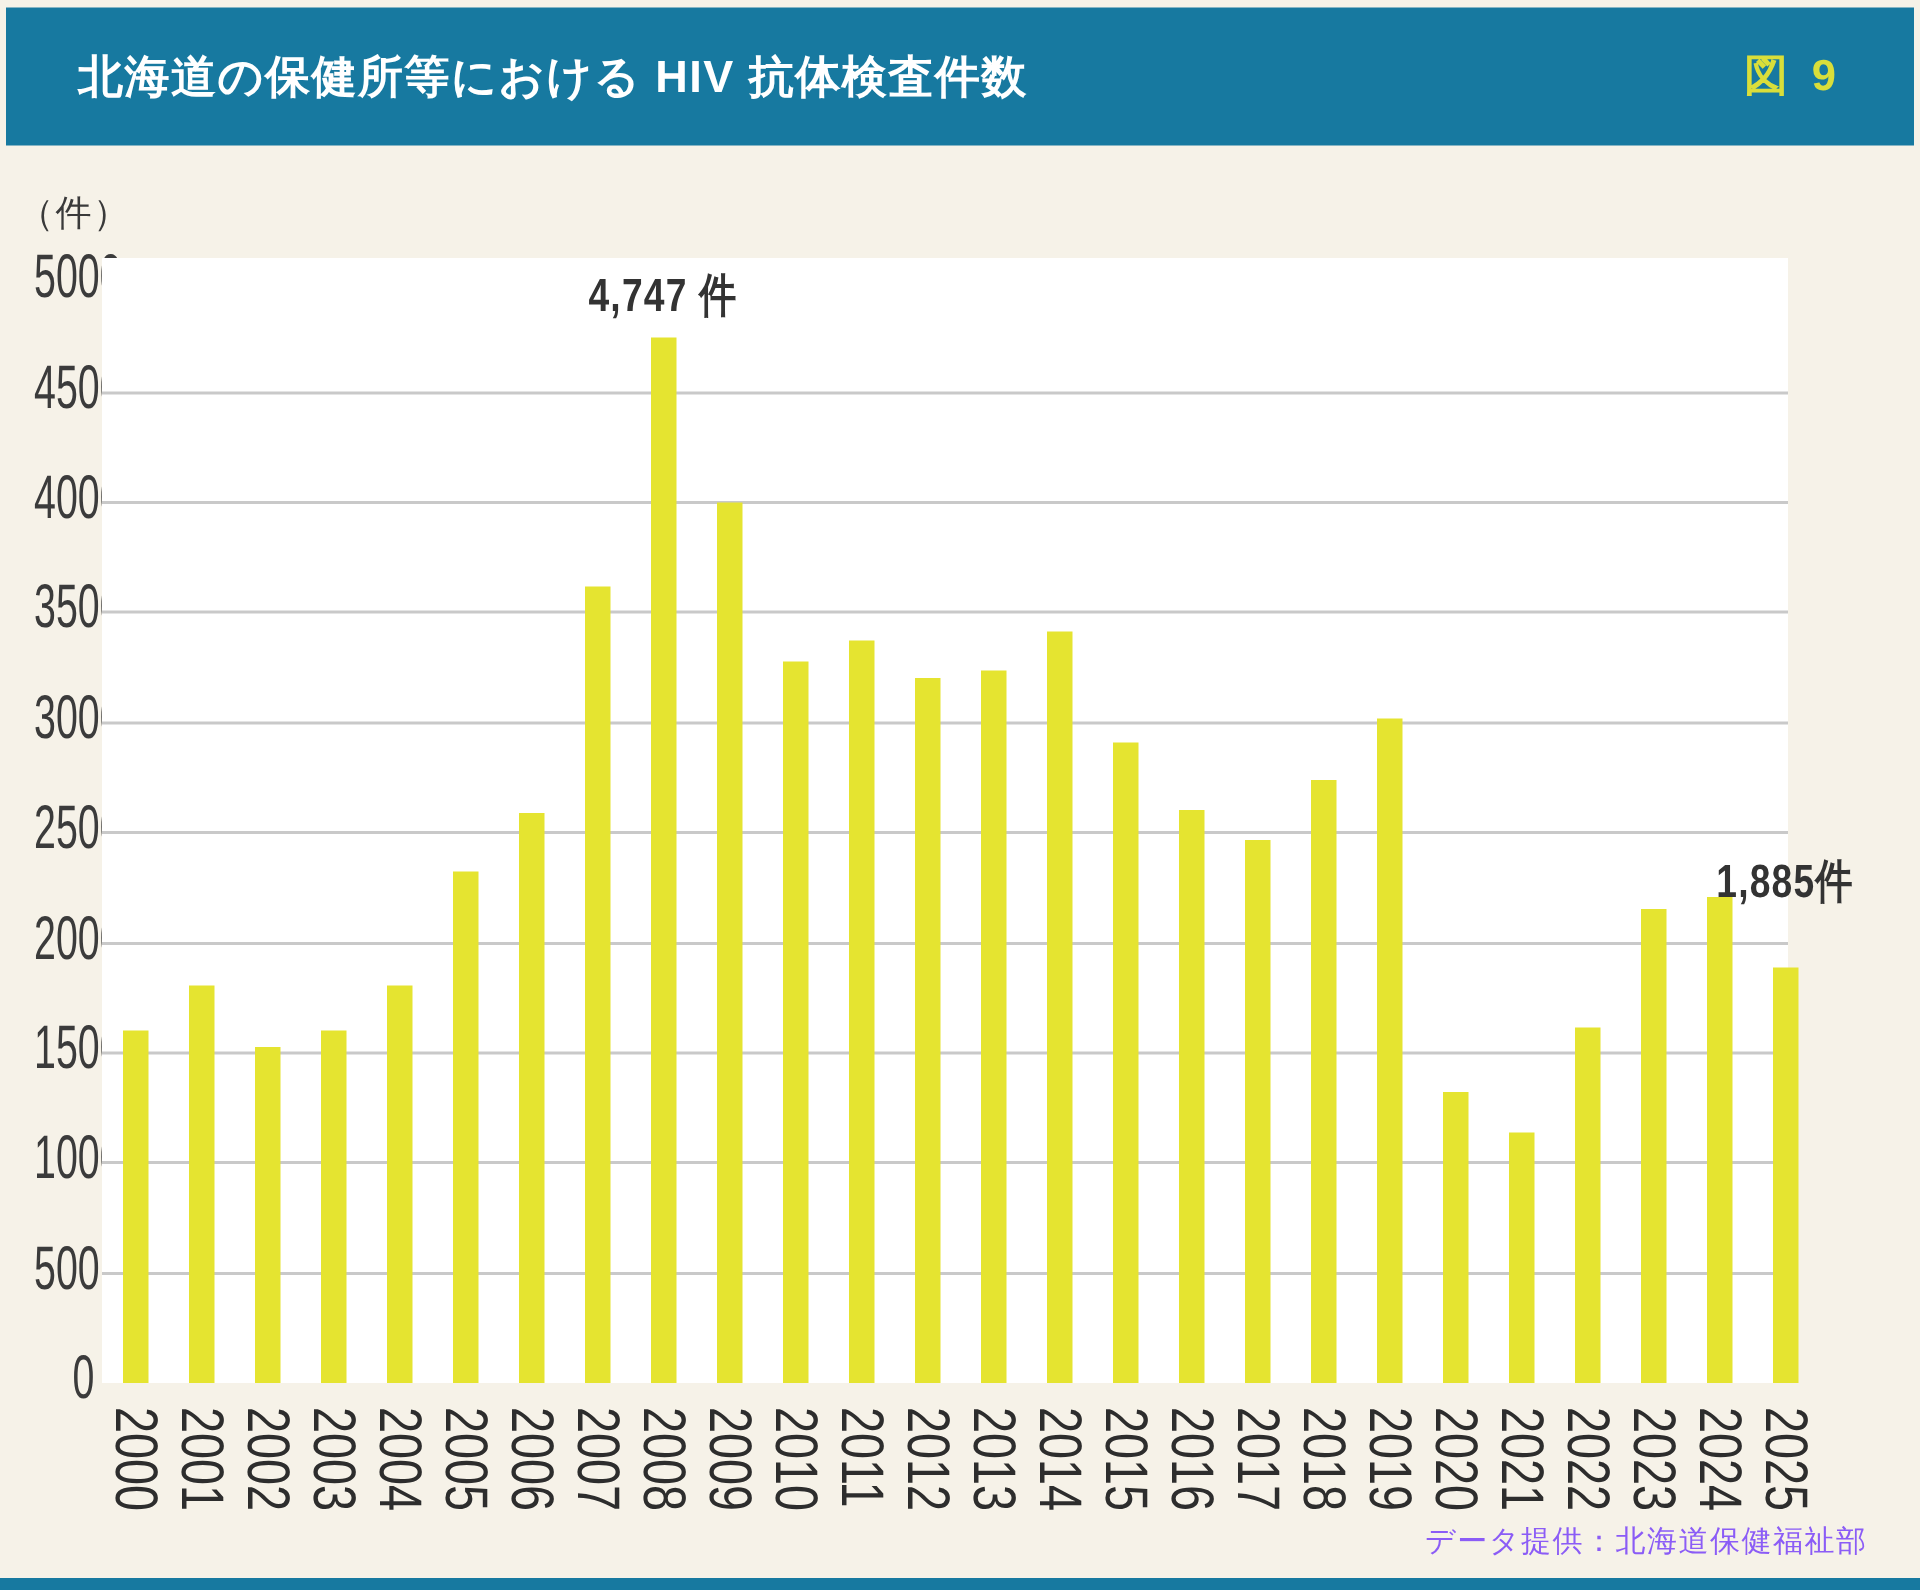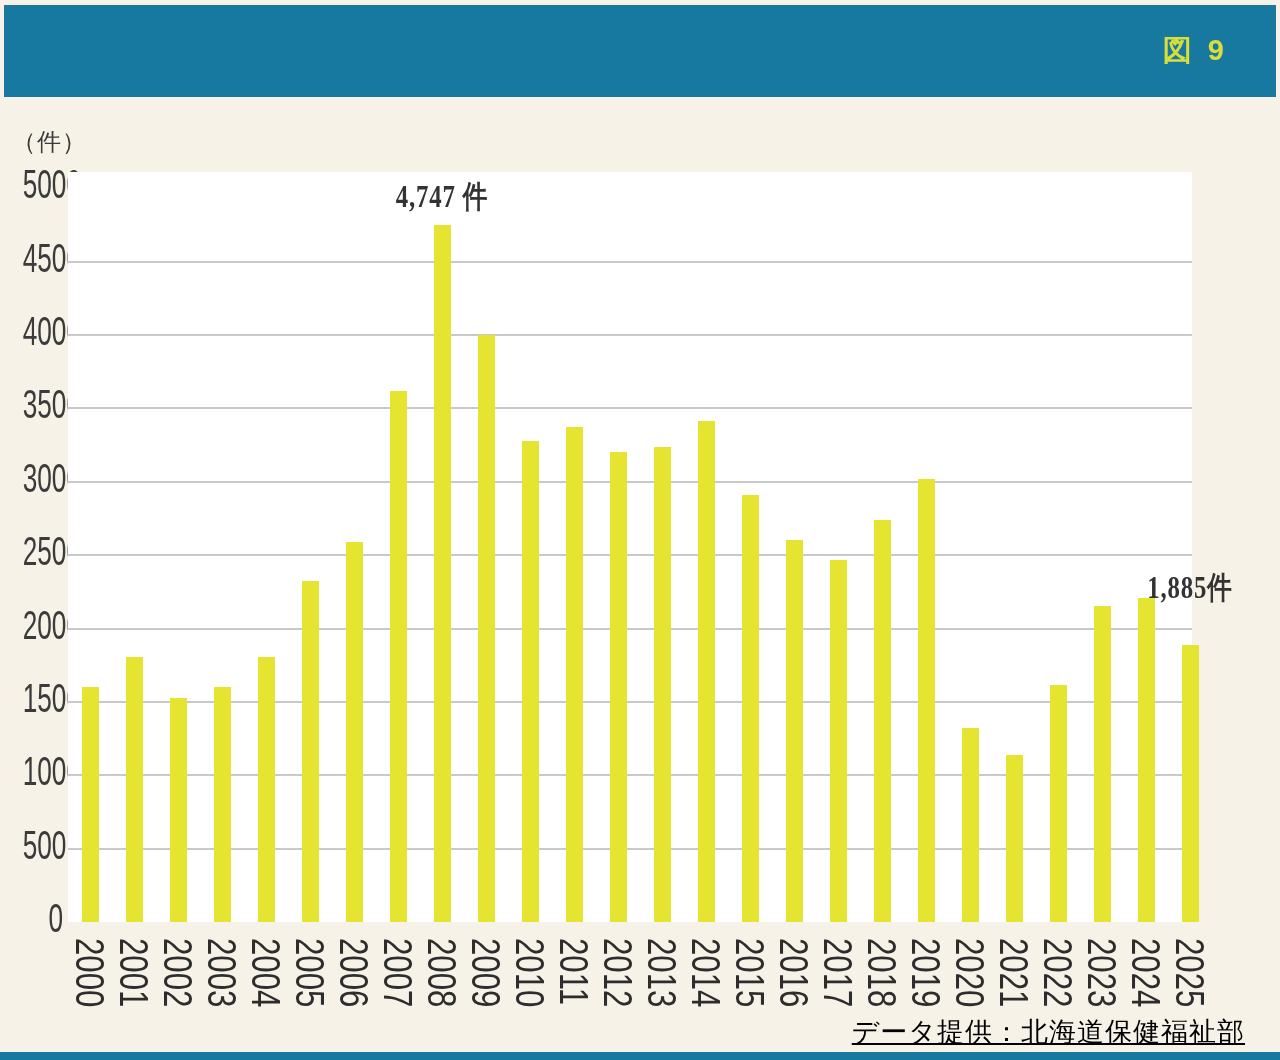--- a/index.html
+++ b/index.html
@@ -21,21 +21,20 @@
     position:absolute;right:48px;top:50%;transform:translateY(-50%);
     color:var(--figure-label,#d9de3a);font-size:29px;font-weight:bold;letter-spacing:4px;
   }
   .y-unit{
     position:absolute;left:12px;top:126px;font-size:24px;color:#3a3a3a;
     letter-spacing:1px;
   }
   .plot{
     position:absolute;left:68px;top:172px;width:1124px;height:750px;
     background:var(--plot-bg,#ffffff);
-    font-family:Liberation Serif, serif;
   }
   .gridline{
     position:absolute;left:0;width:100%;height:2px;
     background:var(--grid,#c9c9c9);
   }
   .bar{
     position:absolute;width:17px;
     background:var(--bar,#e5e430);
   }
   .annotation{
@@ -52,31 +51,32 @@
   .xlabels{position:absolute;left:68px;top:932px;width:1144px;height:90px;}
   .xtick{
     position:absolute;top:6px;
     writing-mode:vertical-rl;text-orientation:mixed;
     font-size:40px;line-height:40px;color:#2d2d2d;
     transform:scaleY(0.78);transform-origin:center top;
     letter-spacing:0px;
   }
   .data-credit{
     position:absolute;right:35px;top:1014px;
-    font-size:27px;color:#000000;letter-spacing:1px;text-decoration:underline;
+    font-size:20px;color:#8b5cf6;letter-spacing:1px;
   }
   .bottom-accent-bar{
     position:absolute;left:0;right:0;bottom:0;height:8px;
     background:var(--header-bg,#1779a0);
   }
 </style>
 </head>
 <body style="--page-bg: #f6f2e8; --header-bg: #1779a0; --figure-label: #d9de3a; --plot-bg: #ffffff; --grid: #c9c9c9; --bar: #e5e430;">
 
 <div class="header-bar" style="background: rgb(23, 121, 160);">
+  <div class="chart-title">北海道の保健所等における HIV 抗体検査件数</div>
   <div class="figure-label">図 9</div>
 </div>
 
 <div class="y-unit">（件）</div>
 
 <div class="ylabels">
     <div class="ytick" style="bottom: -17px;">0</div>
     <div class="ytick" style="bottom: 56.365px;">500</div>
     <div class="ytick" style="bottom: 129.73px;">1000</div>
     <div class="ytick" style="bottom: 203.095px;">1500</div>

